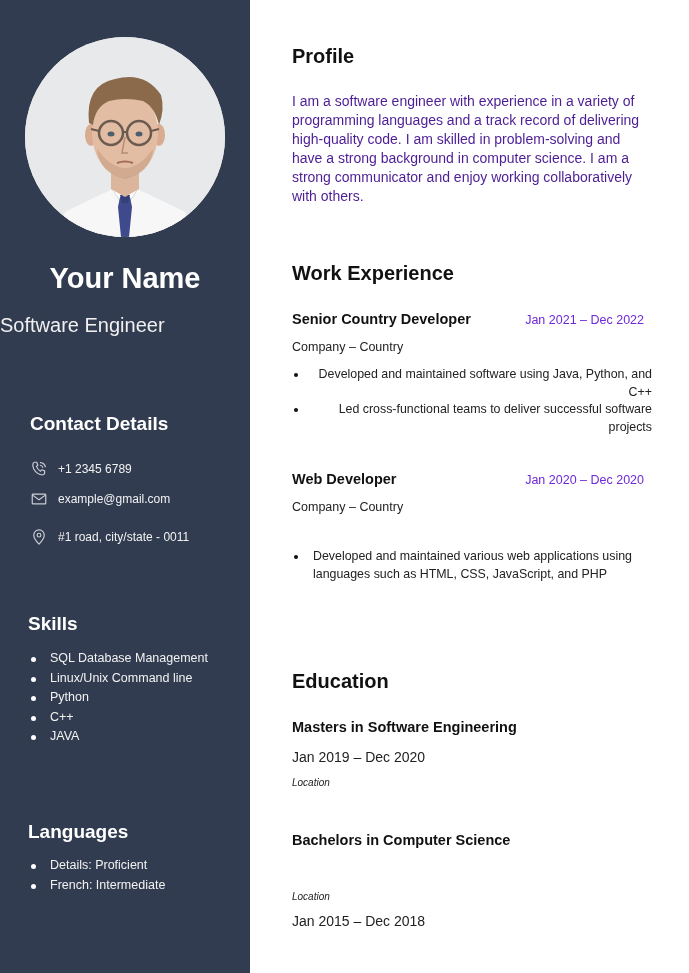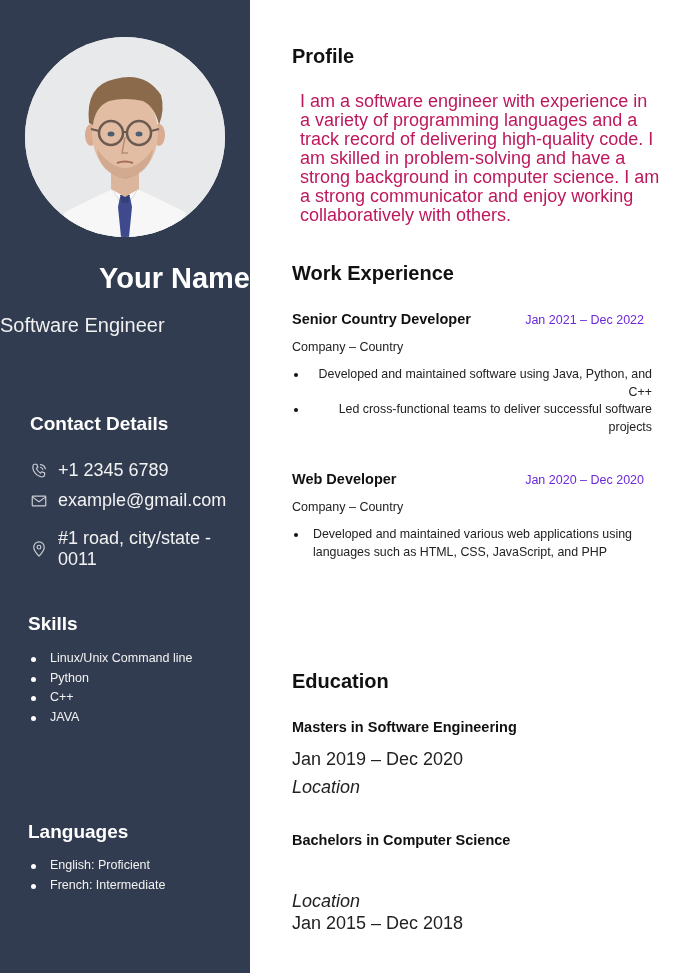--- a/index.html
+++ b/index.html
@@ -11,60 +11,60 @@
       background: #323c50; color: #ffffff;
     }
     .photo {
       position: absolute; left: 25px; top: 37px; width: 200px; height: 200px;
       border-radius: 50%; overflow: hidden; background: #e9eaec;
     }
     .photo svg { width: 200px; height: 200px; display: block; }
 
     .name {
       position: absolute; left: 0; width: 250px; top: 262px;
-      text-align: right; font-size: 29px; font-weight: bold; color: #ffffff;
+      text-align: center; font-size: 29px; font-weight: bold; color: #ffffff;
     }
     .title {
       position: absolute; left: 0; width: 282px; top: 314px;
       font-size: 20px; color: #f0f0f0;
     }
 
     .side-heading {
       position: absolute; left: 30px; font-size: 19px; font-weight: bold; color: #ffffff;
     }
     .contact-row {
       position: absolute; left: 30px; display: flex; align-items: center;
-      font-size: 18px; color: #f2f2f2;
+      font-size: 12px; color: #f2f2f2;
     }
     .contact-row .icon { width: 18px; height: 18px; margin-right: 10px; display: inline-flex; }
     .contact-row .icon svg { width: 18px; height: 18px; }
 
     .side-list { position: absolute; left: 30px; list-style: none; font-size: 12.5px; color: #f2f2f2; }
     .side-list li { position: relative; padding-left: 20px; height: 19.5px; line-height: 19.5px; }
     .side-list li::before {
       content: ""; position: absolute; left: 1px; top: 8px; width: 5px; height: 5px;
       border-radius: 50%; background: #ffffff;
     }
 
     .main { position: absolute; left: 292px; top: 0; width: 360px; color: #111111; }
     .main-heading { position: absolute; left: 0; font-size: 20px; font-weight: bold; color: #111; white-space: nowrap; }
-    .para { position: absolute; left: 8px; width: 360px; font-size: 18px; line-height: 19px; color: #be185d; }
+    .para { position: absolute; left: 0; width: 360px; font-size: 14px; line-height: 19px; color: #4c1d95; }
 
     .job-title { position: absolute; left: 0; font-size: 14.5px; font-weight: bold; color: #111; white-space: nowrap; }
     .job-date { position: absolute; right: 8px; font-size: 12.5px; color: #6d28d9; white-space: nowrap; }
     .company { position: absolute; left: 0; font-size: 12.5px; color: #222; white-space: nowrap; }
     .bullets { position: absolute; left: 0; width: 360px; list-style: none; font-size: 12.4px; line-height: 17.5px; color: #222; }
     .bullets li { position: relative; padding-left: 21px; }
     .bullets li::before {
       content: ""; position: absolute; left: 2px; top: 7px; width: 4px; height: 4px;
       border-radius: 50%; background: #111;
     }
     .edu-title { position: absolute; left: 0; font-size: 14.5px; font-weight: bold; color: #111; white-space: nowrap; }
-    .edu-date { position: absolute; left: 0; font-size: 18px; color: #222; white-space: nowrap; }
-    .edu-loc { position: absolute; left: 0; font-size: 18px; font-style: italic; color: #222; white-space: nowrap; }
+    .edu-date { position: absolute; left: 0; font-size: 14px; color: #222; white-space: nowrap; }
+    .edu-loc { position: absolute; left: 0; font-size: 10px; font-style: italic; color: #222; white-space: nowrap; }
   </style>
 </head>
 <body>
 
 <aside class="sidebar">
   <div class="photo">
     <svg viewBox="0 0 200 200">
       <rect width="200" height="200" fill="#e8e9ea"></rect>
 
       <path d="M30 200 L40 175 Q70 160 88 152 L112 152 Q130 160 160 175 L170 200 Z" fill="#f7f7f7"></path>
@@ -130,29 +130,30 @@
       <svg viewBox="0 0 24 24" fill="none" stroke="#c9ccd3" stroke-width="1.6" stroke-linejoin="round">
         <path d="M12 21.5 Q5 14 5 9.5 A7 7 0 0 1 19 9.5 Q19 14 12 21.5 Z"></path>
         <circle cx="12" cy="9.5" r="2.5"></circle>
       </svg>
     </span>
     <span>#1 road, city/state - 0011</span>
   </div>
 
   <div class="side-heading" style="top:613px; left:28px;">Skills</div>
   <ul class="side-list" style="top:649px;">
+    <li>SQL Database Management</li>
     <li>Linux/Unix Command line</li>
     <li>Python</li>
     <li>C++</li>
     <li>JAVA</li>
   </ul>
 
   <div class="side-heading" style="top:821px; left:28px;">Languages</div>
   <ul class="side-list" style="top:856px;">
-    <li>English: Proficient</li>
+    <li>Details: Proficient</li>
     <li>French: Intermediate</li>
   </ul>
 </aside>
 
 <main class="main">
 
   <div class="main-heading" style="top:45px;">Profile</div>
   <p class="para" style="top:92px;">I am a software engineer with experience in a variety of programming languages and a track record of delivering high-quality code. I am skilled in problem-solving and have a strong background in computer science. I am a strong communicator and enjoy working collaboratively with others.</p>
 
   <div class="main-heading" style="top:262px;">Work Experience</div>
@@ -164,21 +165,21 @@
     <ul class="bullets" style="top:366px;text-align:right;">
       <li>Developed and maintained software using Java, Python, and C++</li>
       <li>Led cross-functional teams to deliver successful software projects</li>
     </ul>
   </section>
 
   <section>
     <div class="job-title" style="top:471px;">Web Developer</div>
     <div class="job-date" style="top:473px;">Jan 2020 – Dec 2020</div>
     <div class="company" style="top:500px;">Company – Country</div>
-    <ul class="bullets" style="top:526px;">
+    <ul class="bullets" style="top:548px;">
       <li>Developed and maintained various web applications using languages such as HTML, CSS, JavaScript, and PHP</li>
     </ul>
   </section>
 
   <div class="main-heading" style="top:670px;">Education</div>
 
   <section>
     <div class="edu-title" style="top:719px;">Masters in Software Engineering</div>
     <div class="edu-date" style="top:749px;">Jan 2019 – Dec 2020</div>
     <div class="edu-loc" style="top:777px;">Location</div>

